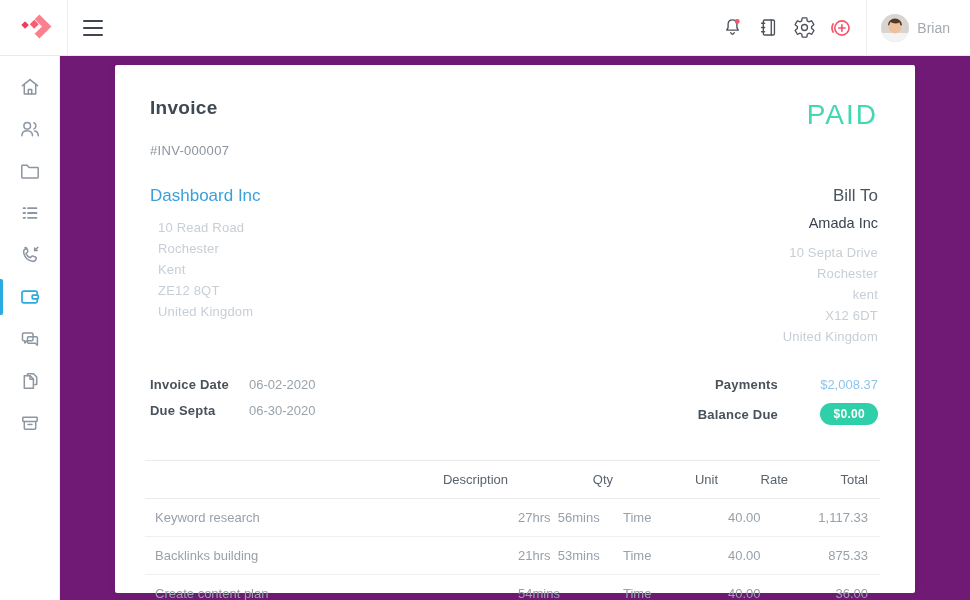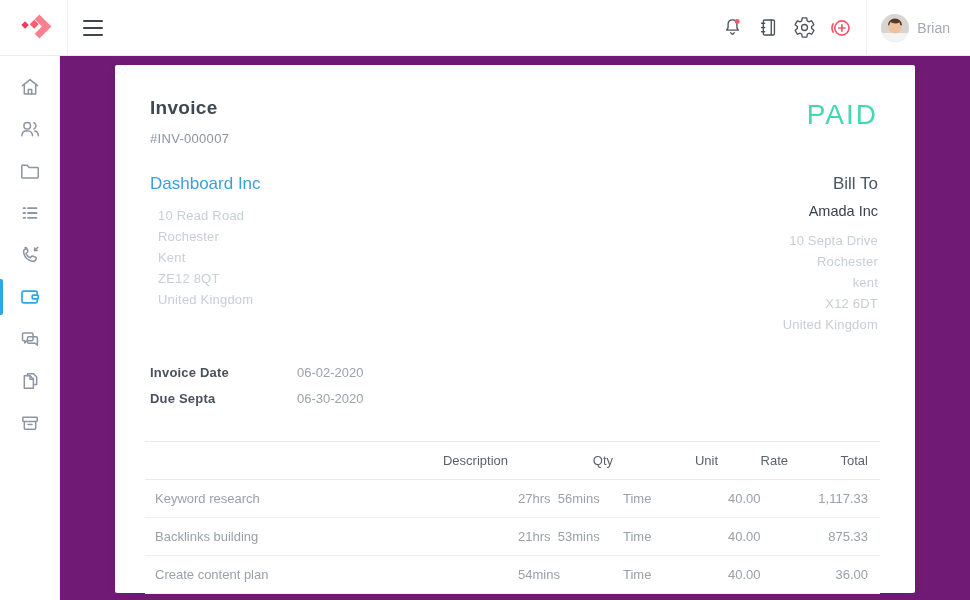--- a/index.html
+++ b/index.html
@@ -34,35 +34,35 @@
   .side-item.active svg.ic { stroke:#29abe2; stroke-width:1.7; }
   svg.ic.red { stroke:#f5566b; stroke-width:1.7; }
 
   
   .main { position:absolute; top:56px; left:60px; right:0; bottom:0; background:#701a75; }
   .card { position:absolute; top:9px; left:55px; width:800px; height:528px; background:#fff;
           border-radius:2px; box-shadow:0 2px 8px rgba(40,50,60,.07); padding:32px 37px 0 35px; }
 
   .inv-head { display:flex; justify-content:space-between; align-items:flex-start; }
   .inv-title { font-size:19px; font-weight:bold; color:#3e4953; letter-spacing:.3px; }
-  .inv-number { font-size:13px; color:#8b949e; margin-top:12px; letter-spacing:.3px; }
+  .inv-number { font-size:13px; color:#8b949e; margin-top:24px; letter-spacing:.3px; }
   .inv-status { font-size:28px; color:#41d8b2; letter-spacing:2px; font-weight:400; margin-top:2px; }
 
   .parties { display:flex; justify-content:space-between; margin-top:28px; }
   .from-name { font-size:17px; color:#3b9fdb; }
   .addr { margin-top:11px; font-size:13px; color:#c7ced5; line-height:21px; letter-spacing:.2px;margin-left:8px; }
   .billto { text-align:right; }
   .billto-label { font-size:17px; color:#4a5560; }
   .to-name { font-size:14.5px; font-weight:normal; color:#39434e; margin-top:9px; }
 
   .meta { display:flex; justify-content:space-between; margin-top:30px; align-items:flex-start; }
   .meta-row { display:flex; align-items:center; margin-bottom:11px; }
   .meta-label { font-size:13px; color:#49525c; font-weight:bold; letter-spacing:.2px; }
   .meta-left .meta-label { width:99px; }
-  .meta-left .meta-value { font-size:13px; color:#9aa3ab;margin-left:48px; }
+  .meta-left .meta-value { font-size:13px; color:#9aa3ab; }
   .meta-right .meta-row { justify-content:flex-end; }
   .meta-right .meta-label { width:auto; margin-right:28px; }
   .meta-right .meta-value { min-width:72px; text-align:right; font-size:13px; }
   .payments-value { color:#8cc5ec; }
   .balance-badge { display:inline-block; background:#2fcfa9; color:#fff; font-size:12px; font-weight:bold;
                    border-radius:11px; padding:4px 13px; letter-spacing:.3px; }
 
   .items { margin-top:24px; margin-left:-5px; width:735px; border-collapse:collapse; table-layout:fixed; }
   .items th, .items td { font-weight:normal; text-align:left; padding:11px 0 11px 10px; font-size:13px; }
   .items thead th { color:#59636d; border-top:1px solid #e8ebee; border-bottom:1px solid #e8ebee;text-align:right; }
@@ -242,20 +242,30 @@
 
     <div class="meta">
       <div class="meta-left">
         <div class="meta-row">
           <span class="meta-label">Invoice Date</span>
           <span class="meta-value">06-02-2020</span>
         </div>
         <div class="meta-row">
           <span class="meta-label">Due Septa</span>
           <span class="meta-value">06-30-2020</span>
+        </div>
+      </div>
+      <div class="meta-right">
+        <div class="meta-row">
+          <span class="meta-label">Payments</span>
+          <span class="meta-value payments-value">$2,008.37</span>
+        </div>
+        <div class="meta-row">
+          <span class="meta-label">Balance Due</span>
+          <span class="meta-value"><span class="balance-badge">$0.00</span></span>
         </div>
       </div>
     </div>
 
     <table class="items">
       <colgroup>
           <col>
           <col class="col-qty">
           <col class="col-unit">
           <col class="col-rate">

